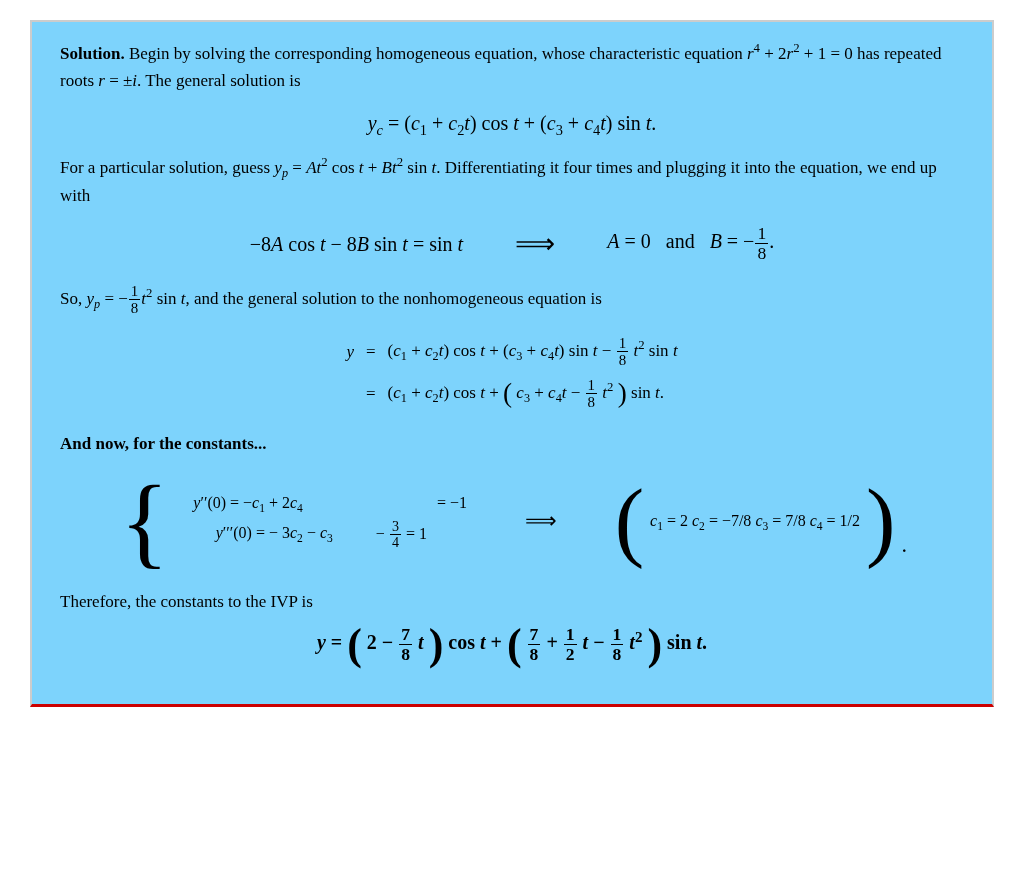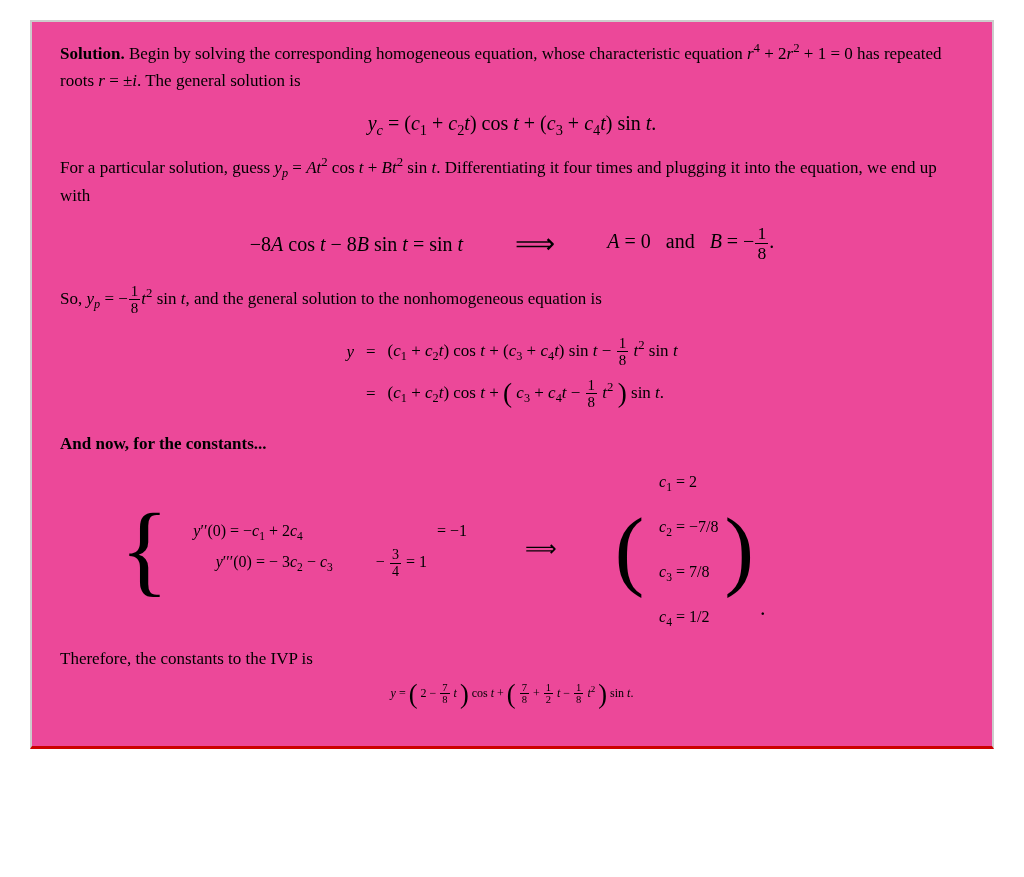--- a/index.html
+++ b/index.html
@@ -16,21 +16,21 @@
       width: 1024px;
       min-height: 877px;
       padding: 20px 30px;
       line-height: 1.5;
     }
 
     .page-container {
       border: 2px solid #ccc;
       border-bottom: 3px solid #c00;
       padding: 18px 28px 24px 28px;
-      background: #ec4899;
+      background: #7dd3fc;
     }
 
     p {
       margin-bottom: 10px;
       line-height: 1.6;
     }
 
     .solution-label {
       font-weight: bold;
     }
@@ -132,23 +132,22 @@
 
     .result-system {
       display: flex;
       flex-direction: row;
       align-items: center;
       gap: 6px;
     }
 
     .result-rows {
       display: flex;
-      flex-direction: column;
-      gap: 21px;
-      margin-left: 9px;
+      flex-direction: row;
+      gap: 4px;
     }
 
     sup {
       font-size: 0.75em;
       vertical-align: super;
       line-height: 0;
     }
 
     sub {
       font-size: 0.72em;
@@ -294,21 +293,21 @@
       </div>
       <span style="font-size:5.2em; font-weight:100; line-height:1;">)</span>
       <span style="font-size:1.3em; align-self:flex-end; margin-bottom:4px;">.</span>
     </div>
   </div>
 
   <p>
     Therefore, the constants to the IVP is
   </p>
 
-  <div class="math-display" style="margin-top:4px; font-size:12px;">
+  <div class="math-display" style="margin-top:4px; font-size:20px;font-weight:bold;">
     <i>y</i> = 
     <span class="big-paren-lg">(</span>
     2 − <span class="fraction">
         <span class="numerator">7</span>
         <span class="denominator">8</span>
       </span> <i>t</i>
     <span class="big-paren-lg">)</span>
     cos <i>t</i> + 
     <span class="big-paren-lg">(</span>
     <span class="fraction">

